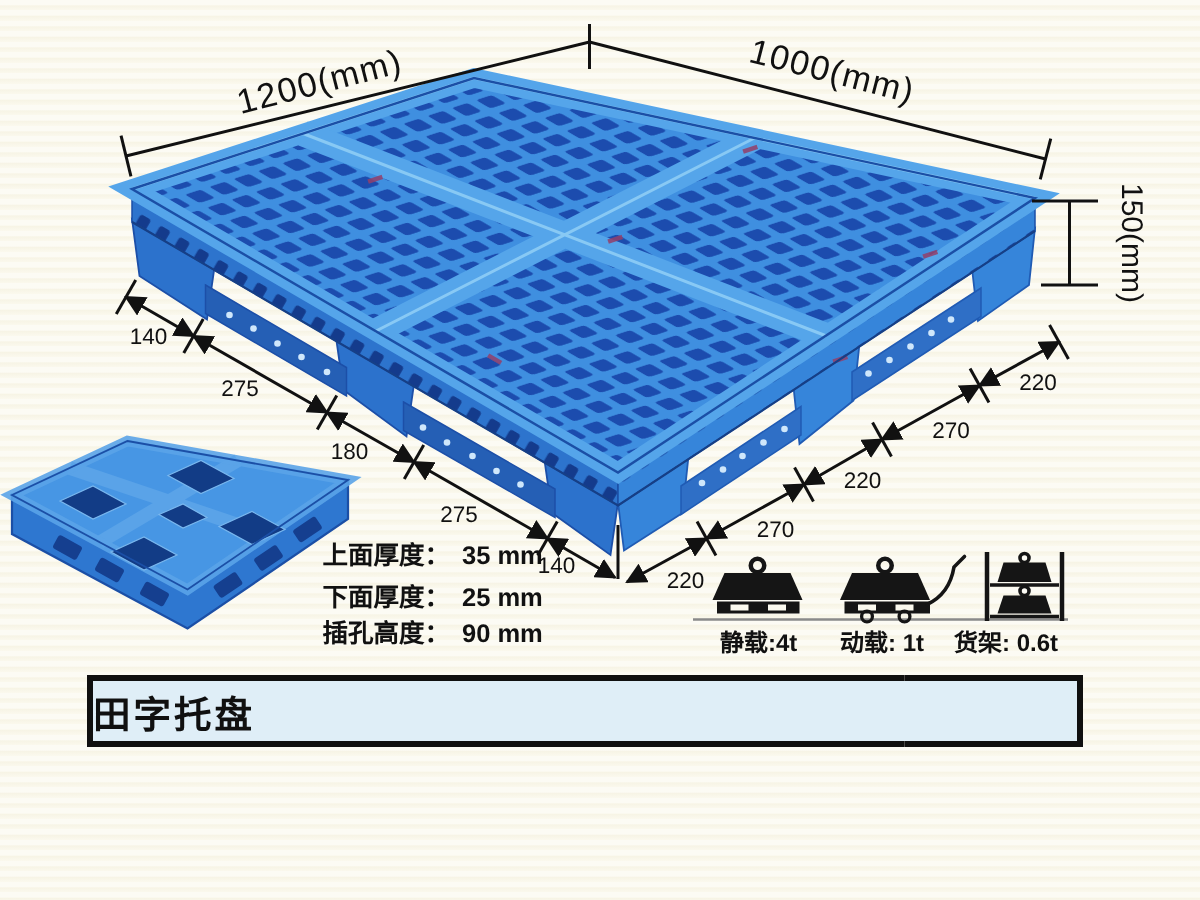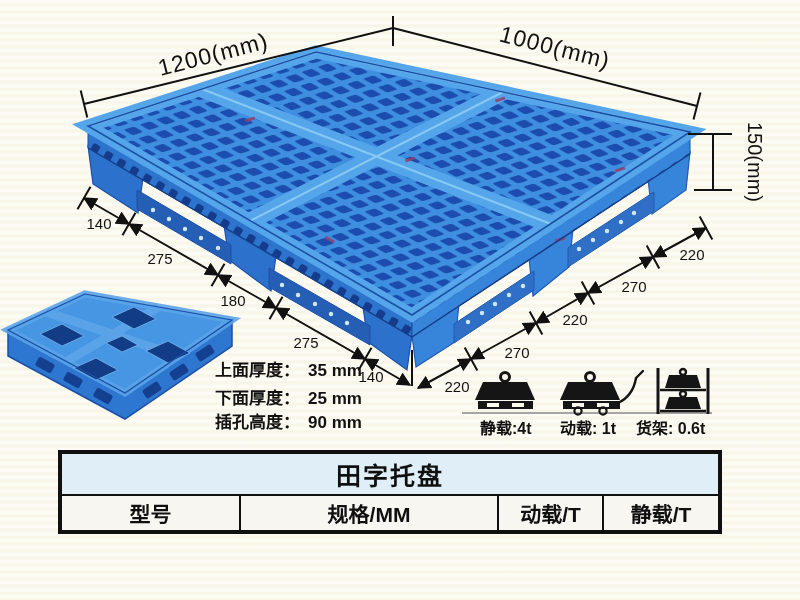--- a/index.html
+++ b/index.html
@@ -12,21 +12,21 @@
     font-family:"Liberation Sans", sans-serif;
   }
   svg text{font-family:"Liberation Sans", sans-serif; fill:#111;}
   .dim{font-size:15px;}
   .dim-big{font-size:23px;letter-spacing:1px;}
   .cjk{font-size:17px;font-weight:bold;}
   .icon-label{font-size:16px;font-weight:bold;}
   .spec-table{position:absolute;left:58px;top:450px;}
   table.spec{border-collapse:collapse;table-layout:fixed;width:660px;
     border:4px solid #101010;}
-  table.spec td{border:2px solid #101010;text-align:center;vertical-align:middle;
+  table.spec td{border:2px solid #101010;vertical-align:middle;
     padding:0;color:#101010;overflow:hidden;white-space:nowrap;}
   td.t-title{background:#dfeef7;font-size:25px;font-weight:bold;height:40px;letter-spacing:2px;}
   td.t-head{background:#f8f6f1;font-size:21px;font-weight:bold;height:34px;}
   td.t-data{background:#cde7f6;font-size:21px;height:34px;}
 </style>
 </head>
 <body>
 
 <div class="stage">
 <svg width="800" height="600" viewBox="0 0 800 600">
@@ -258,22 +258,16 @@
       <colgroup>
           <col style="width:180px">
           <col style="width:258px">
           <col style="width:105px">
           <col style="width:117px">
         </colgroup>
       <tbody>
           <tr>
         <td class="t-title" colspan="4">田字托盘</td>
       </tr>
-      <tr>
-        <td class="t-head">型号</td>
-        <td class="t-head">规格/MM</td>
-        <td class="t-head">动载/T</td>
-        <td class="t-head">静载/T</td>
-      </tr>
     </tbody>
       </table>
   </div>
 </div>
 
 </body></html>

